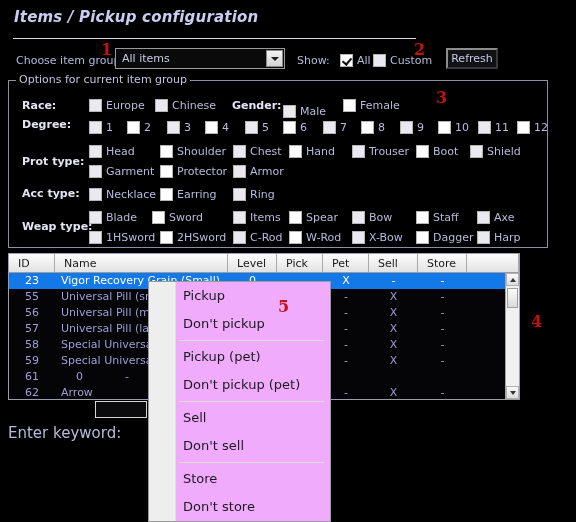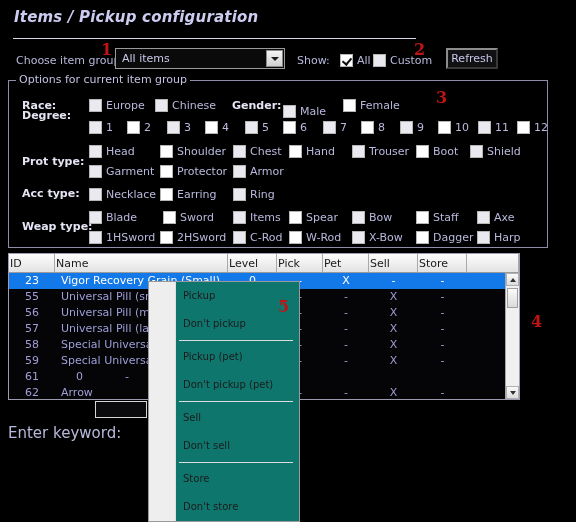--- a/index.html
+++ b/index.html
@@ -98,21 +98,21 @@
     border:1px solid #9c9cb0;background:#050507;box-sizing:border-box;
   }
   .thead{
     position:absolute;left:0;top:0;right:0;height:19px;
     display:flex;background:#e9e9e9;
   }
   .th{
     background:linear-gradient(#fdfdfd,#e2e2e2);
     border-right:1px solid #a9a9a9;border-bottom:1px solid #9b9b9b;
     color:#1a1a1a;font-size:11px;
-    display:flex;align-items:center;padding-left:1px;box-sizing:border-box;
+    display:flex;align-items:center;padding-left:9px;box-sizing:border-box;
   }
   .tbody{position:absolute;left:0;top:19px;right:14px;bottom:0;overflow:hidden;}
   .trow{display:flex;height:16px;line-height:16px;font-size:11px;color:#9f9fd8;}
   .trow.sel{background:#1378e8;color:#ffffff;}
   .td{box-sizing:border-box;overflow:hidden;white-space:nowrap;}
   .td.c{text-align:center;}
   .td.id{text-align:center;}
 
   .vscroll{
     position:absolute;right:0;top:19px;width:14px;bottom:0;
@@ -136,23 +136,23 @@
   
   .kw-label{position:absolute;left:8px;top:424px;color:#b9b9dd;font-size:15px;}
   .kw-input{
     position:absolute;left:95px;top:401px;width:52px;height:17px;
     background:#0b0b0d;border:1px solid #d6d6d6;box-sizing:border-box;
     color:#c9c9ea;font-size:11px;padding:0 3px;outline:none;
   }
 
   
   .menu{
-    position:absolute;left:148px;top:281px;width:152px;height:241px;
-    background:#0f766e;border:1px solid #9a9a9a;box-sizing:border-box;
-    font-size:10px;color:#1b1b1b;
+    position:absolute;left:148px;top:281px;width:183px;height:241px;
+    background:#f0abfc;border:1px solid #9a9a9a;box-sizing:border-box;
+    font-size:13px;color:#1b1b1b;
   }
   .menu .gutter{
     position:absolute;left:0;top:0;bottom:0;width:26px;
     background:#eeeeee;border-right:1px solid #e0e0e0;
   }
   .mi{
     position:relative;height:28px;line-height:28px;
     padding-left:34px;box-sizing:border-box;white-space:nowrap;cursor:default;
   }
   .msep{height:1px;background:#dcdcdc;margin:2px 6px 2px 30px;}
@@ -200,21 +200,21 @@
       <span class="opt" style="left: 89px; top: 98px;"><span class="cbx dim"></span><span class="olbl">Europe</span></span>
       <span class="opt" style="left: 155px; top: 98px;"><span class="cbx dim"></span><span class="olbl">Chinese</span></span>
     </div>
 
   <div class="rowlabel" style="left:232px;top:99px;">Gender:</div>
   <div id="gender-opts">
       <span class="opt" style="left: 283px; top: 104px;"><span class="cbx dim"></span><span class="olbl">Male</span></span>
       <span class="opt" style="left: 343px; top: 98px;"><span class="cbx"></span><span class="olbl">Female</span></span>
     </div>
 
-  <div class="rowlabel" style="left:22px;top:109px;">Degree:</div>
+  <div class="rowlabel" style="left:22px;top:118px;">Degree:</div>
   <div id="degree-opts">
       <span class="opt" style="left: 89px; top: 120px;"><span class="cbx dim"></span><span class="olbl">1</span></span>
       <span class="opt" style="left: 127px; top: 120px;"><span class="cbx"></span><span class="olbl">2</span></span>
       <span class="opt" style="left: 167px; top: 120px;"><span class="cbx dim"></span><span class="olbl">3</span></span>
       <span class="opt" style="left: 205px; top: 120px;"><span class="cbx"></span><span class="olbl">4</span></span>
       <span class="opt" style="left: 245px; top: 120px;"><span class="cbx dim"></span><span class="olbl">5</span></span>
       <span class="opt" style="left: 283px; top: 120px;"><span class="cbx"></span><span class="olbl">6</span></span>
       <span class="opt" style="left: 323px; top: 120px;"><span class="cbx dim"></span><span class="olbl">7</span></span>
       <span class="opt" style="left: 361px; top: 120px;"><span class="cbx"></span><span class="olbl">8</span></span>
       <span class="opt" style="left: 400px; top: 120px;"><span class="cbx dim"></span><span class="olbl">9</span></span>
@@ -242,21 +242,21 @@
   <div class="rowlabel" style="left:22px;top:187px;">Acc type:</div>
   <div id="acc-opts">
       <span class="opt" style="left: 89px; top: 187px;"><span class="cbx dim"></span><span class="olbl">Necklace</span></span>
       <span class="opt" style="left: 160px; top: 187px;"><span class="cbx"></span><span class="olbl">Earring</span></span>
       <span class="opt" style="left: 233px; top: 187px;"><span class="cbx dim"></span><span class="olbl">Ring</span></span>
     </div>
 
   <div class="rowlabel" style="left:22px;top:220px;">Weap type:</div>
   <div id="weap1-opts">
       <span class="opt" style="left: 89px; top: 210px;"><span class="cbx dim"></span><span class="olbl">Blade</span></span>
-      <span class="opt" style="left: 163px; top: 210px;"><span class="cbx"></span><span class="olbl">Sword</span></span>
+      <span class="opt" style="left: 152px; top: 210px;"><span class="cbx"></span><span class="olbl">Sword</span></span>
       <span class="opt" style="left: 233px; top: 210px;"><span class="cbx dim"></span><span class="olbl">Items</span></span>
       <span class="opt" style="left: 289px; top: 210px;"><span class="cbx"></span><span class="olbl">Spear</span></span>
       <span class="opt" style="left: 352px; top: 210px;"><span class="cbx dim"></span><span class="olbl">Bow</span></span>
       <span class="opt" style="left: 416px; top: 210px;"><span class="cbx"></span><span class="olbl">Staff</span></span>
       <span class="opt" style="left: 477px; top: 210px;"><span class="cbx dim"></span><span class="olbl">Axe</span></span>
     </div>
   <div id="weap2-opts">
       <span class="opt" style="left: 89px; top: 230px;"><span class="cbx dim"></span><span class="olbl">1HSword</span></span>
       <span class="opt" style="left: 160px; top: 230px;"><span class="cbx"></span><span class="olbl">2HSword</span></span>
       <span class="opt" style="left: 233px; top: 230px;"><span class="cbx dim"></span><span class="olbl">C-Rod</span></span>

